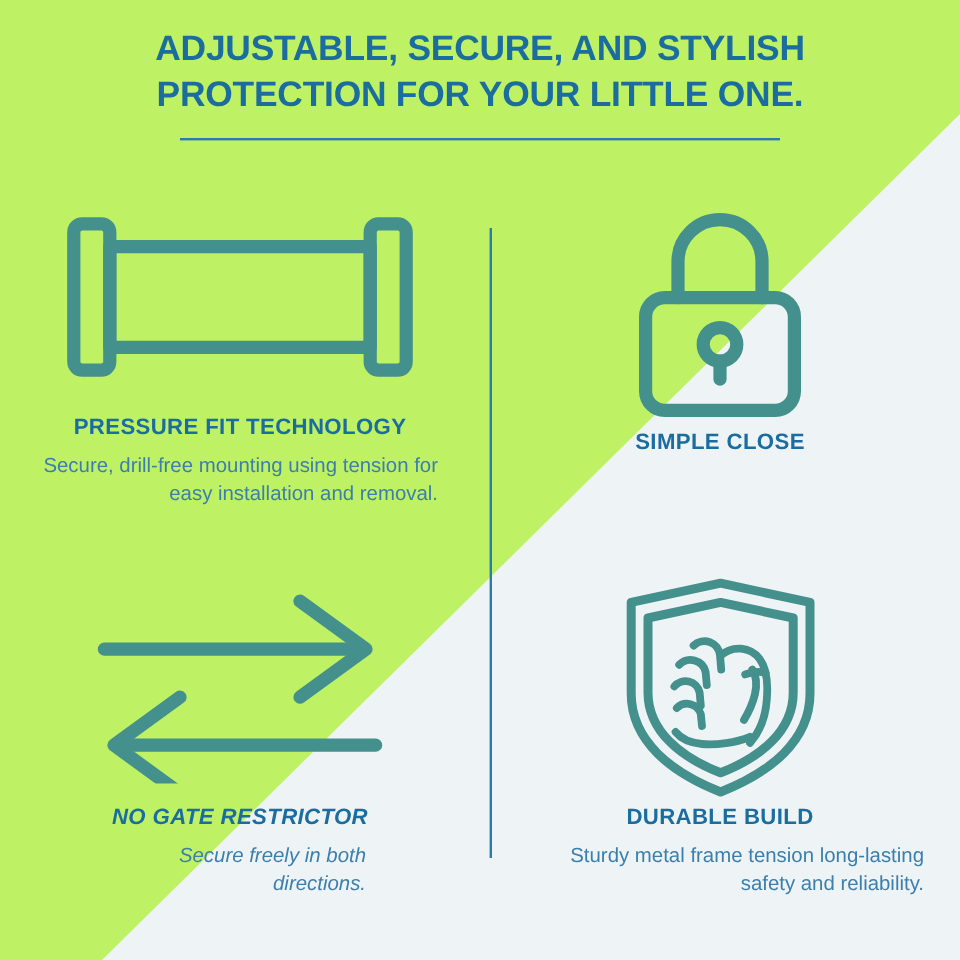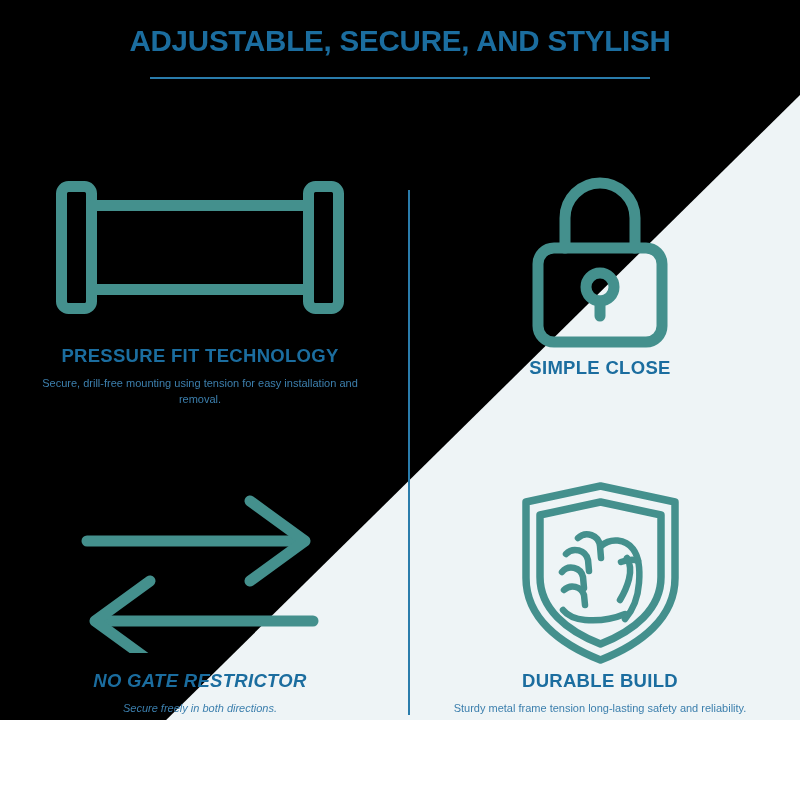--- a/index.html
+++ b/index.html
@@ -10,22 +10,22 @@
     width: 800px;
     height: 800px;
     background: #ffffff;
     font-family: "Liberation Sans", sans-serif;
     overflow: hidden;
   }
 
   .infographic {
     position: relative;
     width: 800px;
-    height: 720px;
-    background: #000000;
+    height: 800px;
+    background: #bef264;
     overflow: hidden;
   }
 
   
   .diagonal-band {
     position: absolute;
     inset: 0;
     width: 800px;
     height: 800px;
     z-index: 0;
@@ -111,22 +111,22 @@
     margin: 0;
     text-align: center;
     font-size: 18.5px;
     font-weight: bold;
     letter-spacing: 0.3px;
     color: #1b6d9f;
     text-transform: uppercase;
   }
   .feature-desc {
     margin: 9px auto 0 auto;
-    text-align: center;
-    font-size: 11px;
+    text-align: right;
+    font-size: 17px;
     line-height: 1.42;
     color: #3c7fad;
     max-width: 330px;
   }
   .cell-tl .feature-desc { max-width: 330px; }
   .cell-tr .feature-desc { max-width: 320px; }
   .cell-bl .feature-desc { max-width: 210px; }
   .cell-br .feature-desc { max-width: 340px; }
 </style>
 </head>
@@ -136,20 +136,21 @@
 
   <svg class="diagonal-band" viewBox="0 0 800 800" preserveAspectRatio="none" aria-hidden="true">
     <polygon points="800,95 800,800 85,800" fill="#eef4f6"></polygon>
   </svg>
 
   <div class="content">
 
     <div class="header">
       <h1 class="headline">
         <span class="headline-line">ADJUSTABLE, SECURE, AND STYLISH</span>
+        <span class="headline-line">PROTECTION FOR YOUR LITTLE ONE.</span>
       </h1>
       <div class="header-rule"></div>
     </div>
 
     <div class="v-divider"></div>
 
     <div class="grid">
 
       <div class="cell cell-tl">
         <div class="icon-wrap">

